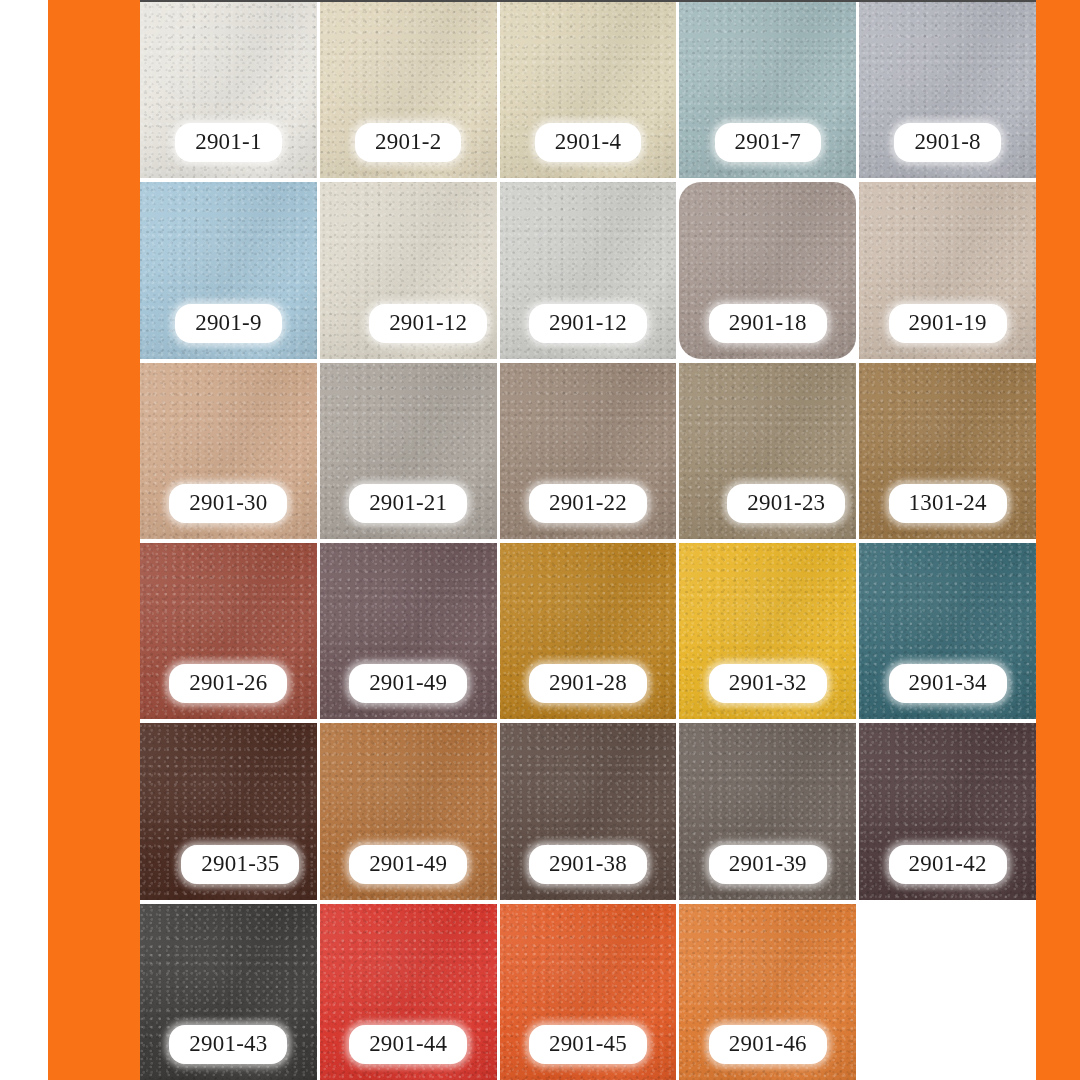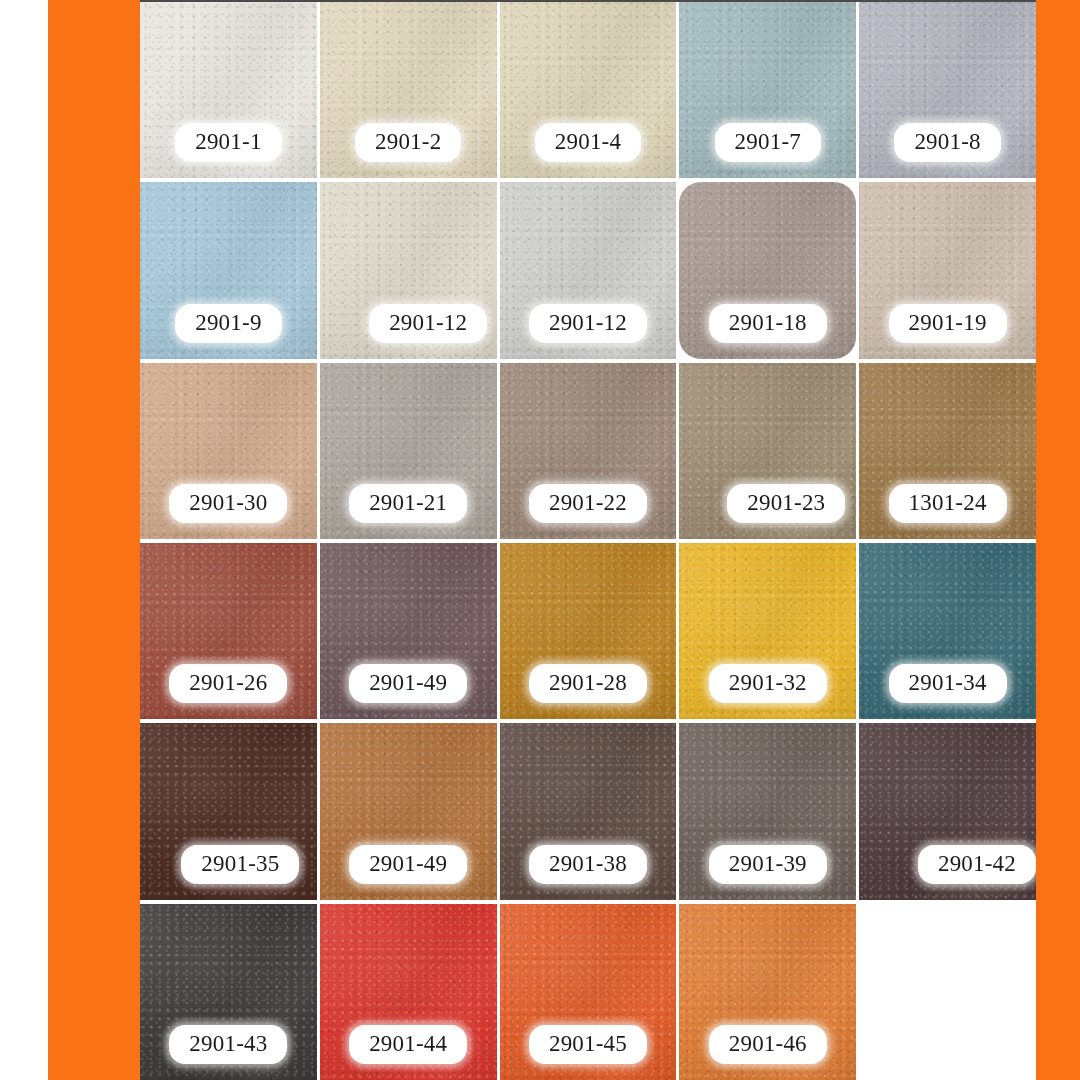--- a/index.html
+++ b/index.html
@@ -226,21 +226,21 @@
       <div class="swatch" style="background: rgb(92, 74, 66);">
         <div class="grain" style="background-position: 1px 0px, 4px 4px, 6px 1px, 2px 6px, 7px 3px, 3px 2px;"></div>
         <div class="sheen"></div>
         <div class="swatch-label">2901-38</div>
       </div>
       <div class="swatch" style="background: rgb(107, 96, 89);">
         <div class="grain" style="background-position: 4px 5px, 7px 9px, 9px 6px, 5px 11px, 10px 8px, 6px 7px;"></div>
         <div class="sheen"></div>
         <div class="swatch-label">2901-39</div>
       </div>
-      <div class="swatch" style="background: rgb(78, 58, 60); justify-content: flex-end;">
+      <div class="swatch" style="background: rgb(78, 58, 60);">
         <div class="grain" style="background-position: 10px 4px, 13px 8px, 15px 5px, 11px 10px, 16px 7px, 12px 6px;"></div>
         <div class="sheen"></div>
         <div class="swatch-label">2901-42</div>
       </div>
       <div class="swatch" style="background: rgb(60, 58, 56);">
         <div class="grain" style="background-position: 0px 9px, 3px 13px, 5px 10px, 1px 15px, 6px 12px, 2px 11px;"></div>
         <div class="sheen"></div>
         <div class="swatch-label">2901-43</div>
       </div>
       <div class="swatch" style="background: rgb(216, 53, 44);">

